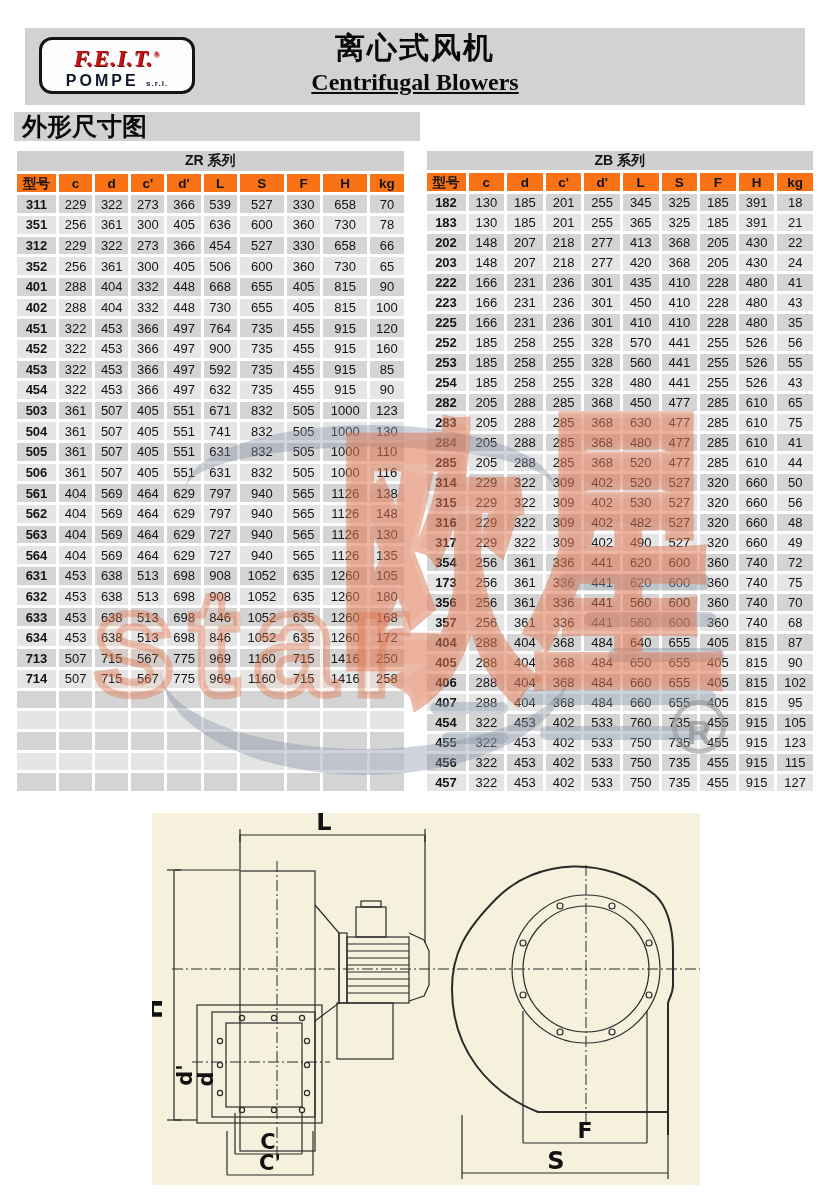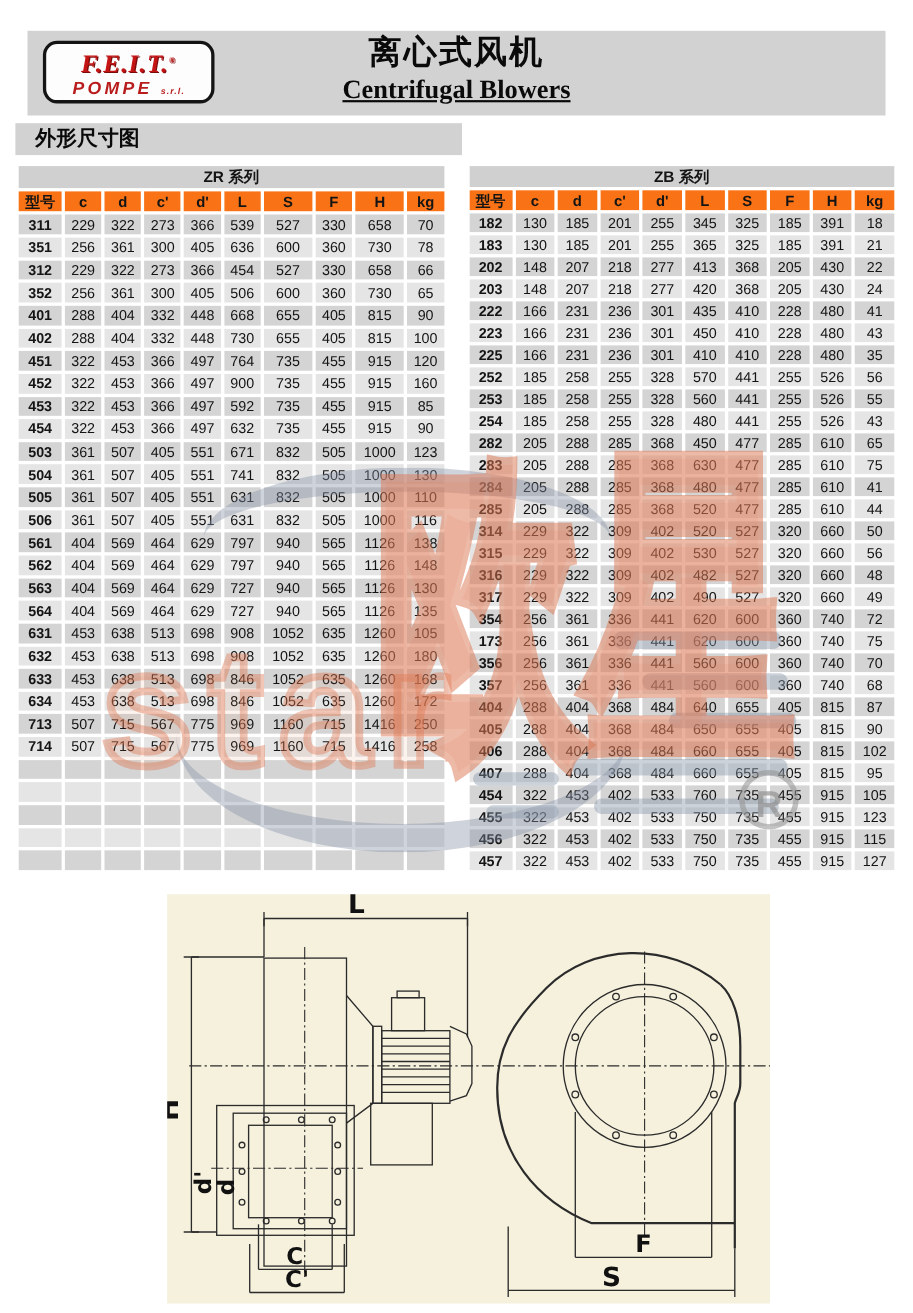--- a/index.html
+++ b/index.html
@@ -10,26 +10,26 @@
   .header-band{position:absolute;left:25px;top:28px;width:780px;height:77px;background:#d2d2d2;}
   .titles{position:absolute;left:0;top:2px;width:100%;text-align:center;}
   .title-cn{font-size:30px;font-weight:bold;color:#0a0a0a;line-height:36px;letter-spacing:2px;}
   .title-en{font-family:"Liberation Serif",serif;font-size:24px;font-weight:bold;color:#0a0a0a;line-height:32px;text-decoration:underline;}
   .logo{position:absolute;left:14px;top:9px;width:156px;height:57px;background:#fdfdfd;
         border:3px solid #141414;border-radius:13px;text-align:center;box-sizing:border-box;}
   .logo-feit{font-family:"Liberation Serif",serif;font-style:italic;font-weight:bold;
         font-size:23px;color:#c41414;line-height:26px;margin-top:2px;letter-spacing:1px;
         text-shadow:1px 1px 0 #7a0c0c;}
   .logo-reg{font-size:8px;vertical-align:super;color:#c41414;}
-  .logo-pompe{font-size:16px;font-weight:bold;color:#b91c1c;letter-spacing:3px;line-height:18px;font-style:italic;}
+  .logo-pompe{font-size:16px;font-weight:bold;color:#0f172a;letter-spacing:3px;line-height:18px;}
   .logo-srl{font-size:8px;font-weight:bold;letter-spacing:1px;}
 
   
   .section-bar{position:absolute;left:14px;top:112px;width:406px;height:29px;background:#d2d2d2;
-        font-size:19px;font-weight:bold;color:#0a0a0a;line-height:29px;padding-left:18px;box-sizing:border-box;}
+        font-size:25px;font-weight:bold;color:#0a0a0a;line-height:29px;padding-left:8px;box-sizing:border-box;}
 
   
   .tables{position:absolute;left:14px;top:148px;width:802px;display:flex;gap:17px;z-index:1;}
   table.dim{border-collapse:separate;border-spacing:3px;background:#ffffff;table-layout:fixed;
         flex:1 1 0;font-size:13px;color:#141414;}
   table.dim col.c-model{width:39px;}
   table.dim th,table.dim td{text-align:center;padding:0;height:17px;line-height:17px;overflow:hidden;}
   table.dim th.series{background:#d0d0d0;font-size:14px;font-weight:bold;height:19px;}
   table.dim th.colh{background:#f97316;font-size:13.5px;font-weight:bold;height:18px;}
   table.dim tr:nth-child(odd) td{background:#d4d4d4;}

